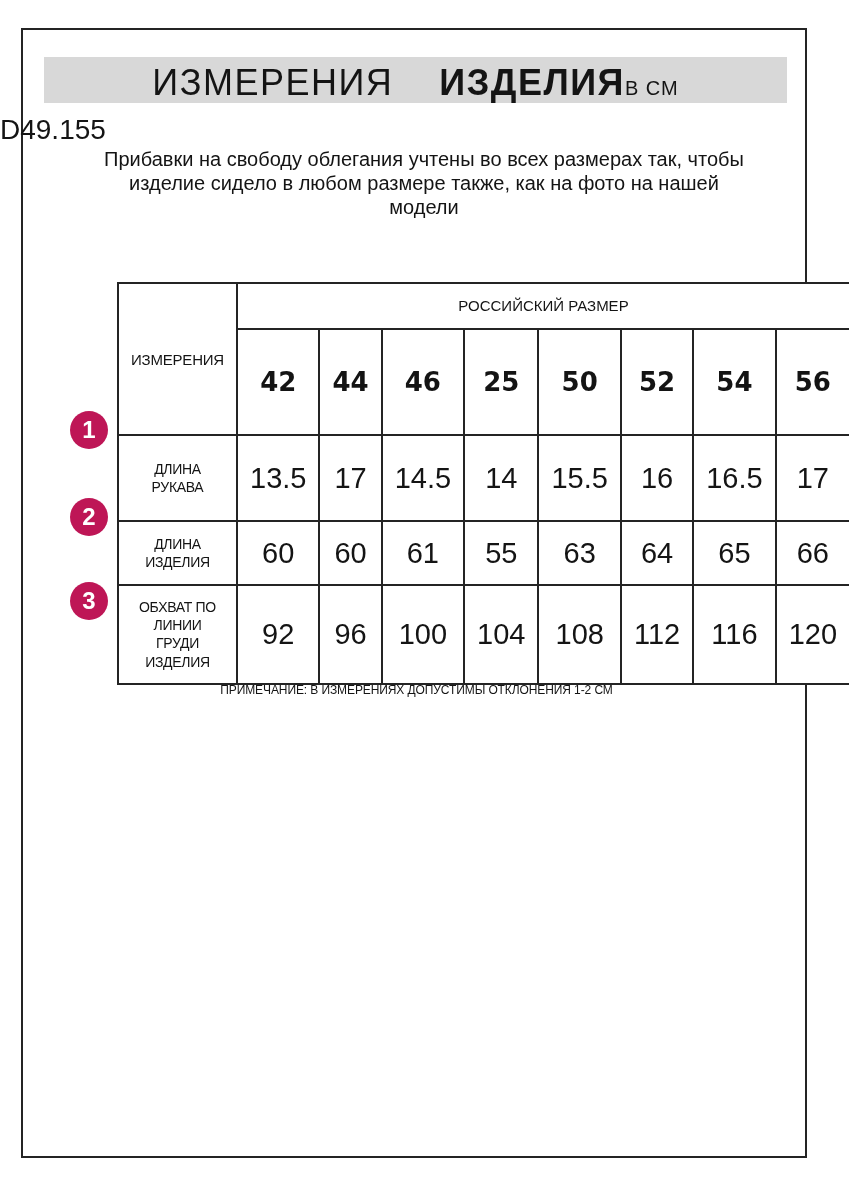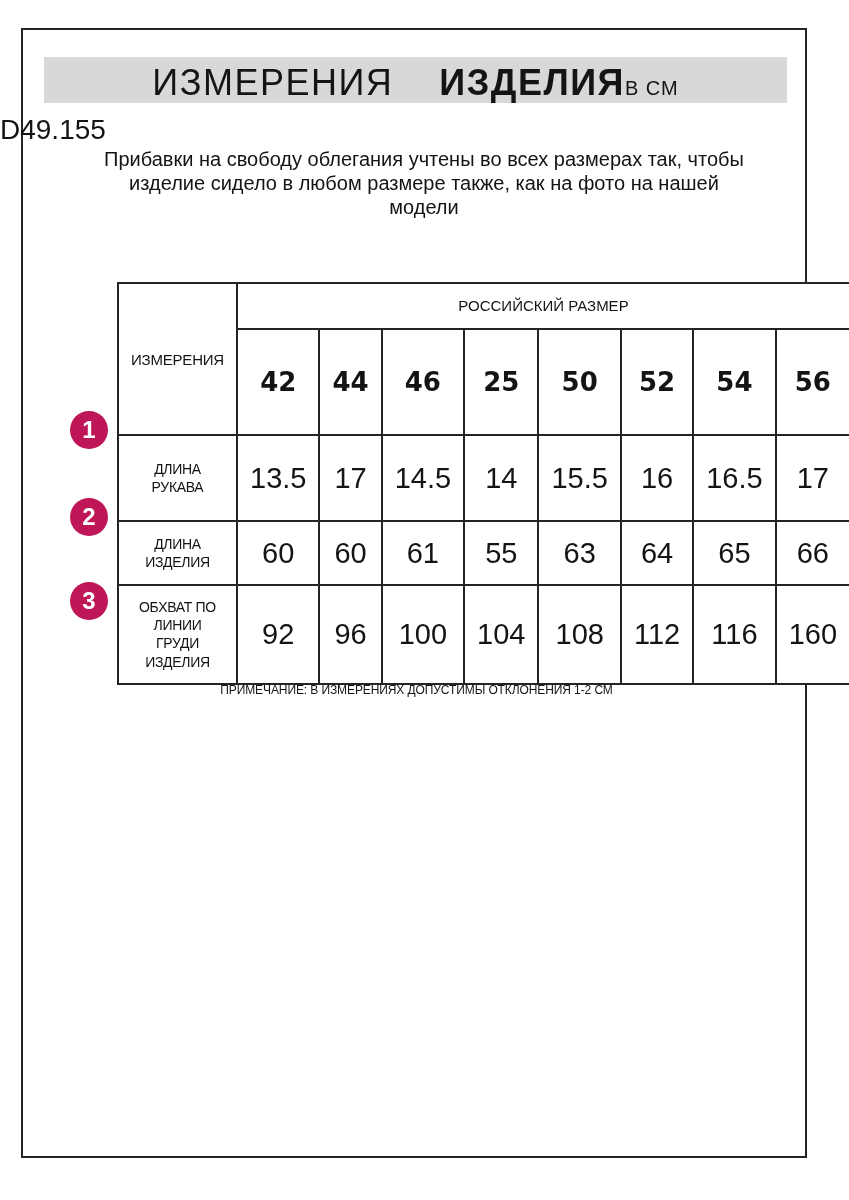--- a/index.html
+++ b/index.html
@@ -131,21 +131,21 @@
       <td class="label">ОБХВАТ ПО
 ЛИНИИ ГРУДИ
 ИЗДЕЛИЯ</td>
       <td class="val">92</td>
       <td class="val">96</td>
       <td class="val">100</td>
       <td class="val">104</td>
       <td class="val">108</td>
       <td class="val">112</td>
       <td class="val">116</td>
-      <td class="val">160</td>
+      <td class="val">120</td>
     </tr>
   </tbody>
 </table>
 
 <div class="circle c1">1</div>
 <div class="circle c2">2</div>
 <div class="circle c3">3</div>
 
 <div class="note">ПРИМЕЧАНИЕ: В ИЗМЕРЕНИЯХ ДОПУСТИМЫ ОТКЛОНЕНИЯ 1-2 СМ</div>
 

